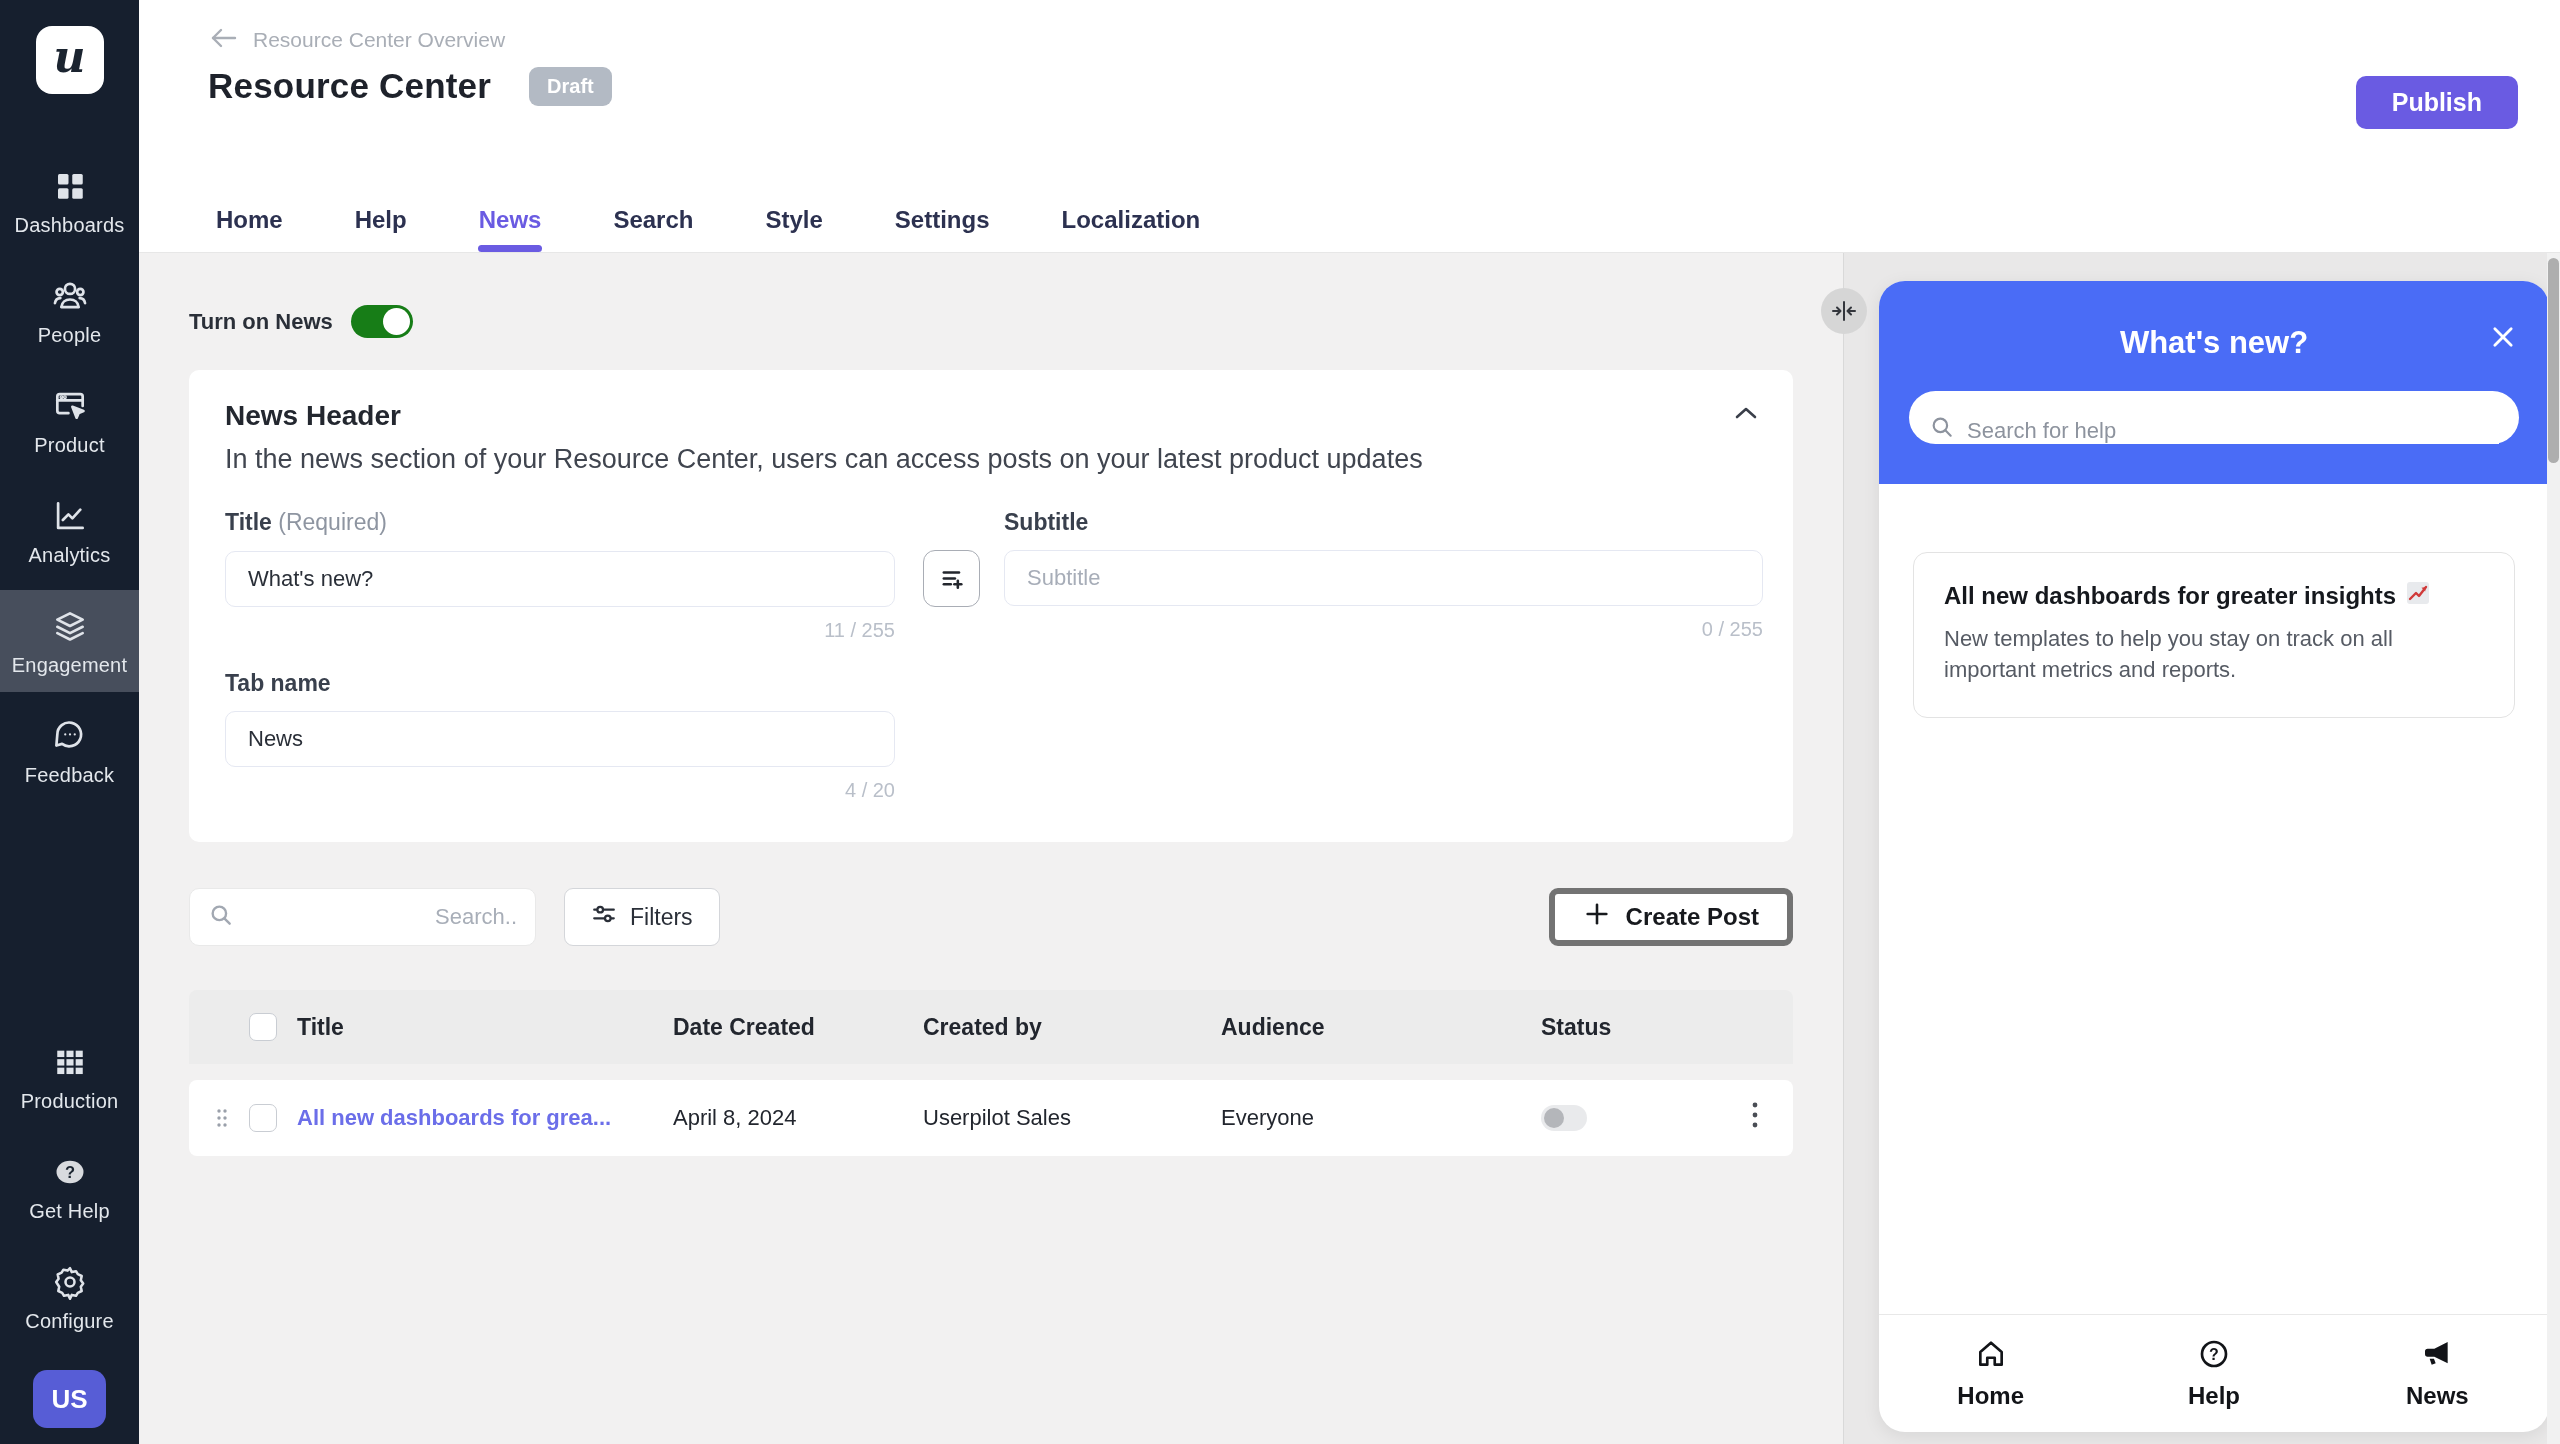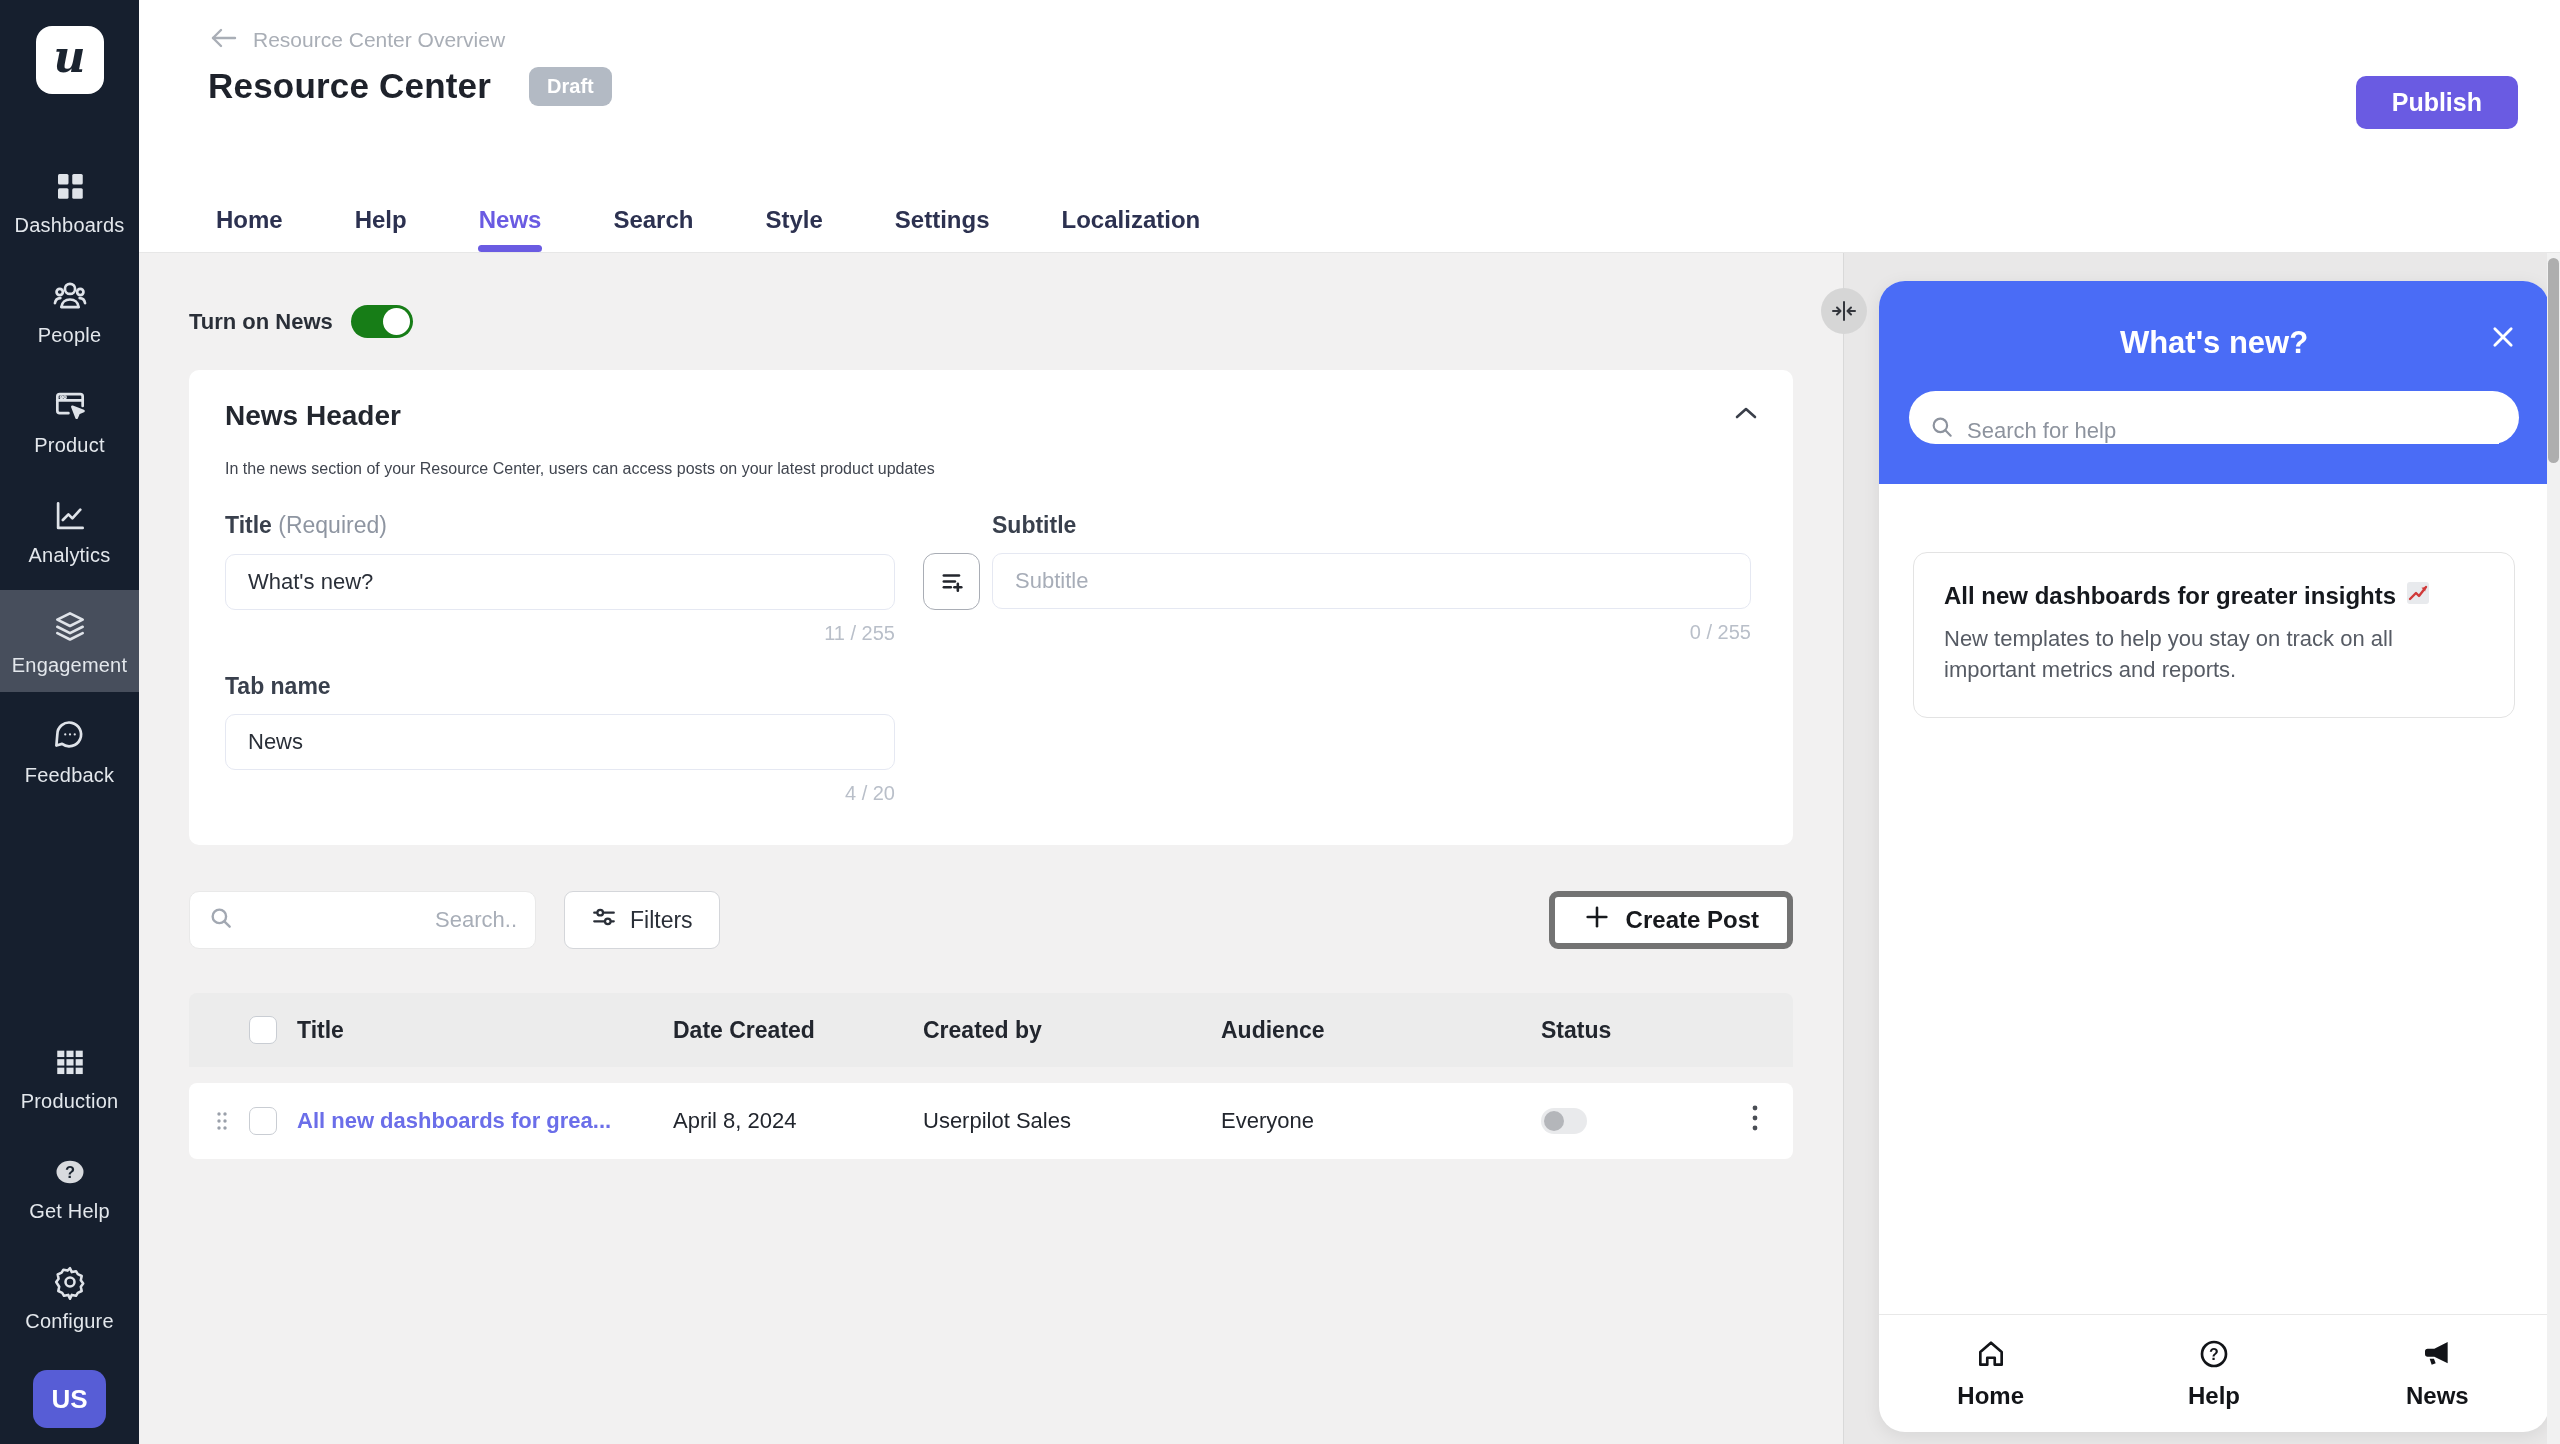--- a/index.html
+++ b/index.html
@@ -42,23 +42,23 @@
 
   
   .toggle-row { margin-top:52px; display:flex; align-items:center; gap:18px; }
   .toggle-label { font-size:22px; font-weight:600; color:#2a2f38; }
   .switch { width:62px; height:33px; border-radius:17px; background:#177d17; position:relative; display:inline-block; cursor:pointer; }
   .switch .knob { position:absolute; top:3px; right:3px; width:27px; height:27px; border-radius:50%; background:#ffffff; }
 
   
   .card { margin-top:32px; background:#ffffff; border-radius:10px; padding:30px 36px 40px; position:relative; }
   .card-title { font-size:28px; font-weight:600; color:#23272f; }
-  .card-desc { font-size:16px; color:#40454f; margin-top:28px; }
+  .card-desc { font-size:27px; color:#40454f; margin-top:12px; }
   .card-chevron { position:absolute; right:34px; top:34px; cursor:pointer; }
-  .fields { margin-top:34px; display:grid; grid-template-columns:757px 759px; column-gap:10px; }
+  .fields { margin-top:34px; display:grid; grid-template-columns:757px 759px; column-gap:22px; }
   .f-label { font-size:23px; color:#39404d; font-weight:600; margin-bottom:14px; }
   .f-label .req { font-weight:400; color:#8e95a1; }
   .input-row { display:flex; align-items:center; gap:28px; }
   .t-input { width:670px; height:56px; border:1.5px solid #e5e8f2; border-radius:10px; padding:0 22px; font-size:22px; color:#2a2f38; font-family:inherit; background:#fff; outline:none; }
   .t-input::placeholder { color:#a7adb8; }
   .wide { width:759px; }
   .icon-btn { width:57px; height:57px; border:1.5px solid #a9adb5; background:#fff; border-radius:12px; display:flex; align-items:center; justify-content:center; cursor:pointer; }
   .count { font-size:20px; color:#b9bfc9; margin-top:12px; text-align:right; }
   .count.narrow { width:670px; }
   .tabname-block { margin-top:28px; }

